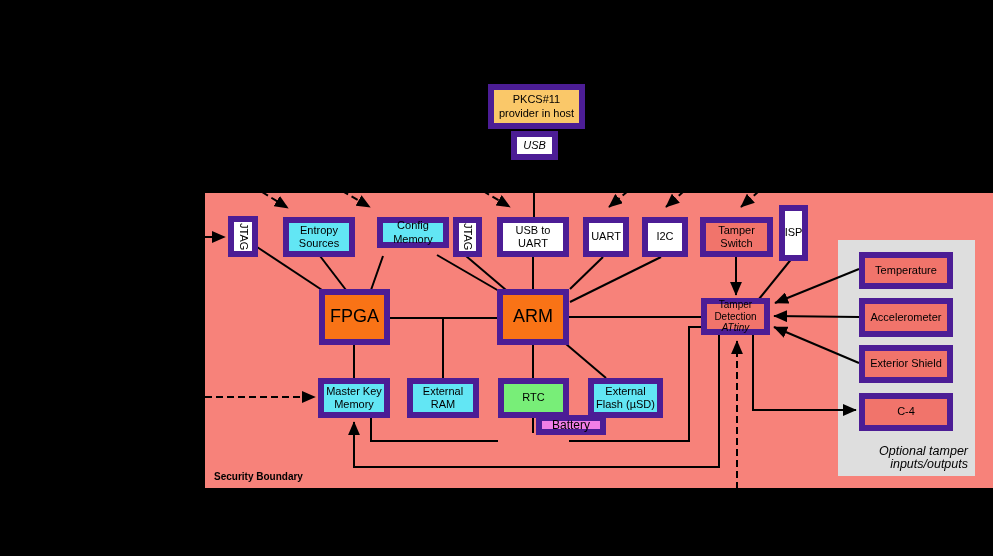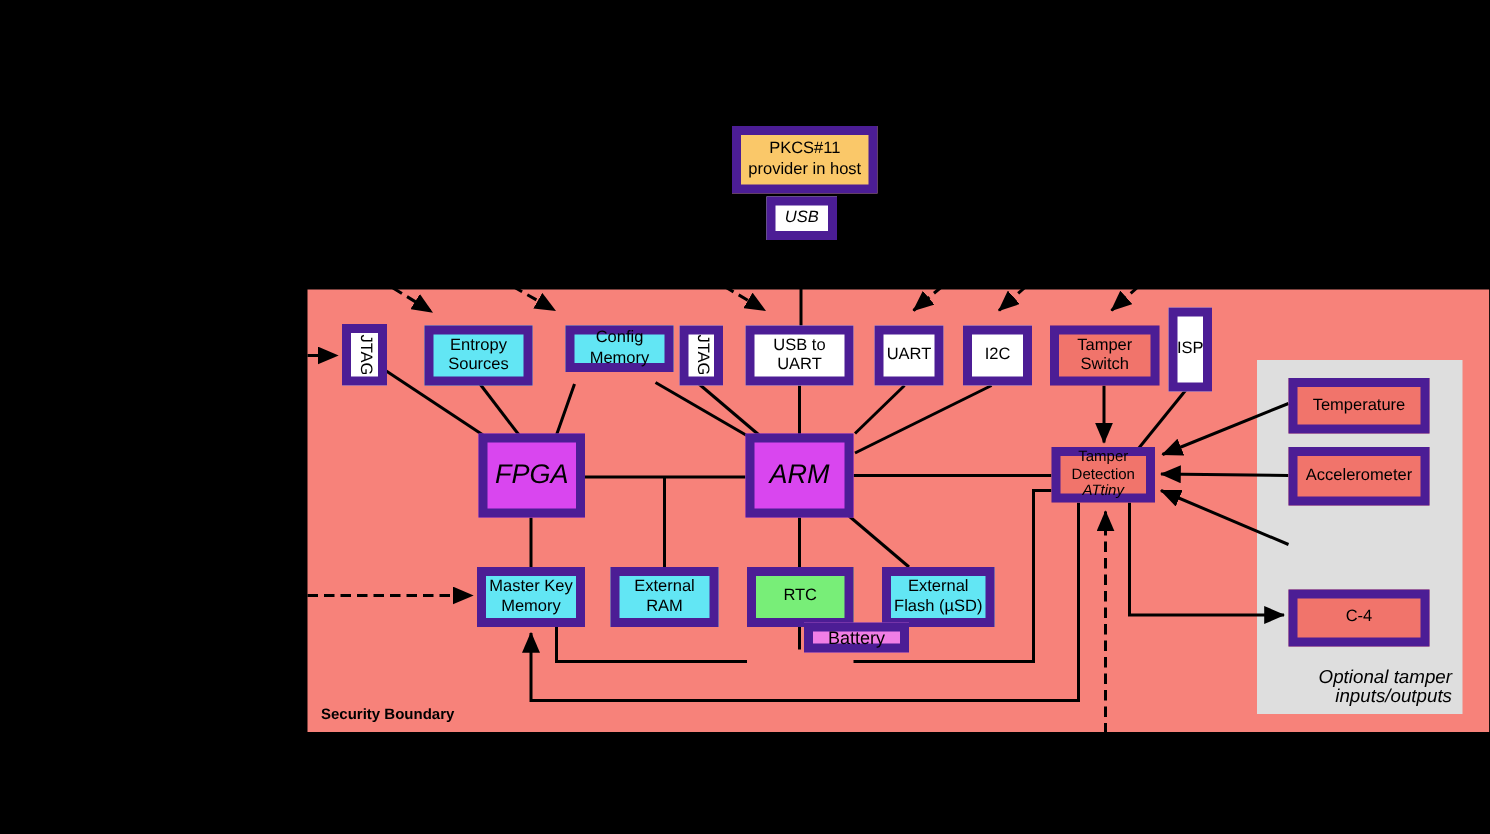--- a/index.html
+++ b/index.html
@@ -12,21 +12,21 @@
   .gray-panel{left:838px;top:240px;width:137px;height:236px;background:#DEDEDE;}
   svg.wires{position:absolute;left:0;top:0;pointer-events:none;}
   .box{
     position:absolute;box-sizing:border-box;border:6px solid #4c1d95;
     display:flex;align-items:center;justify-content:center;text-align:center;
     font-size:11px;line-height:1.22;
   }
   .box span{white-space:pre-line;display:block;}
   .fill-white{background:#FFFFFF;}
   .fill-cyan{background:#62E6F4;}
-  .fill-aqua{background:#d946ef;font-style:italic;}
+  .fill-aqua{background:#f97316;}
   .fill-green{background:#78EE78;}
   .fill-pink{background:#F07EE6;}
   .fill-salmon{background:#F1746B;}
   .fill-orange{background:#FAC869;}
   .big{font-size:18px;}
   .vtext span{writing-mode:vertical-rl;white-space:nowrap;}
   .italic{font-style:italic;}
   .td-box{font-size:10px;line-height:1.15;}
   .td-box em{display:block;font-style:italic;}
   .sb-label{position:absolute;left:214px;top:471px;font-weight:bold;font-size:10px;}
@@ -169,20 +169,23 @@
       <em>ATtiny</em>
     </div>
   </div>
 
   <div class="box fill-salmon" style="left:859px;top:252px;width:94px;height:37px;">
     <span>Temperature</span>
     </div>
   <div class="box fill-salmon" style="left:859px;top:298px;width:94px;height:39px;">
     <span>Accelerometer</span>
     </div>
+  <div class="box fill-salmon" style="left:859px;top:345px;width:94px;height:38px;">
+    <span>Exterior Shield</span>
+    </div>
   <div class="box fill-salmon" style="left:859px;top:393px;width:94px;height:38px;">
     <span>C-4</span>
     </div>
 
   <div class="sb-label">Security Boundary</div>
   <div class="opt-label">Optional tamper
 inputs/outputs</div>
 
 </div>
 

